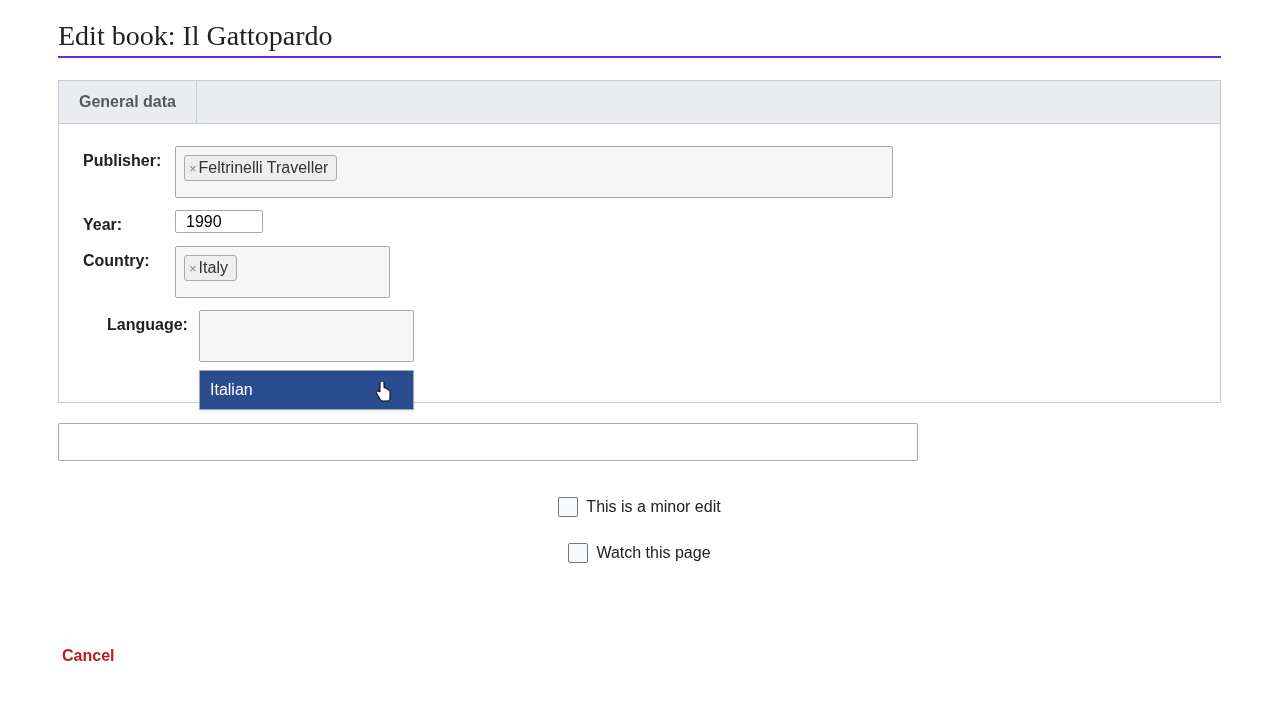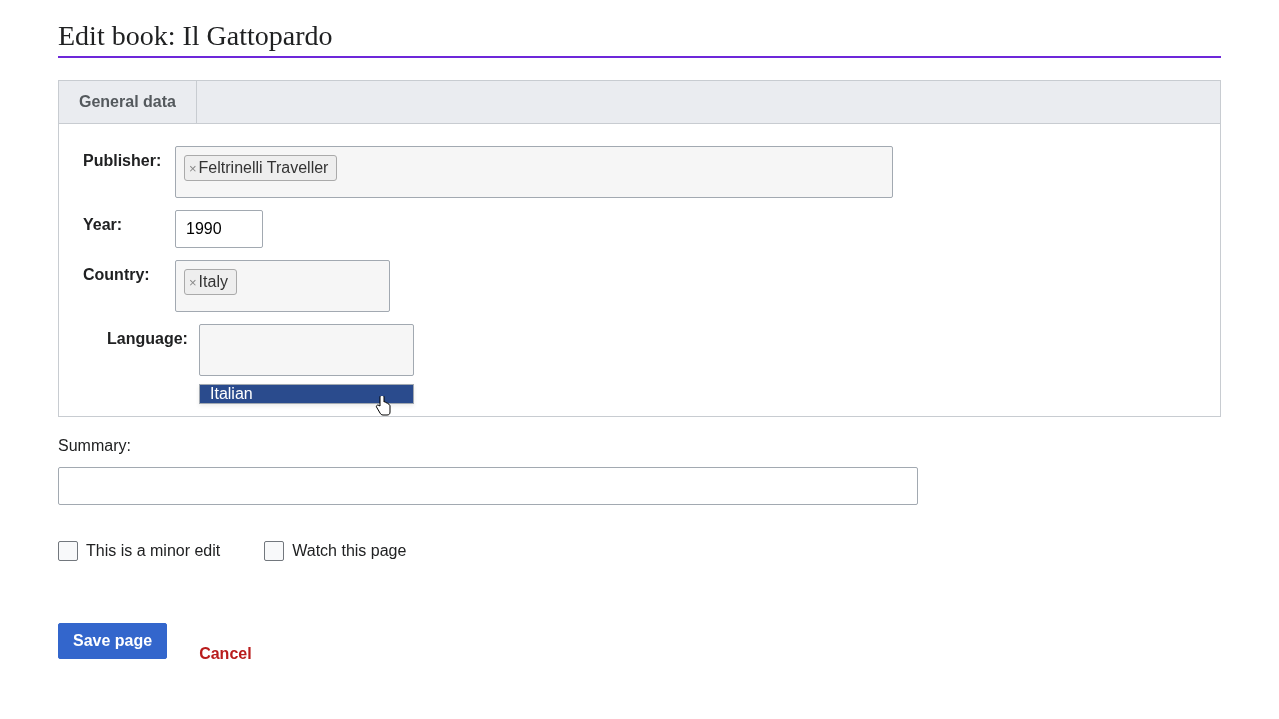--- a/index.html
+++ b/index.html
@@ -91,34 +91,34 @@
     margin-right: 2px;
     cursor: pointer;
     line-height: 1;
   }
   .text-input {
     border: 1px solid #a2a9b1;
     border-radius: 2px;
     padding: 8px 10px;
     font-size: 16px;
     background: #fff;
-    height: 38px;
+    height: 23px;
   }
   .year-input { width: 88px; }
   .isbn-input { width: 240px; }
   .dropdown {
     position: absolute;
     background: #fff;
     border: 1px solid #a2a9b1;
     width: 215px;
     box-shadow: 0 2px 4px rgba(0,0,0,0.08);
     z-index: 10;
   }
   .dropdown-item {
-    padding: 0 10px;
+    padding: 10px 10px;
     font-size: 16px;
     cursor: pointer;
   }
   .dropdown-item.highlighted {
     background: #2a4b8d;
     color: #fff;
   }
   .summary-section {
     margin-top: 20px;
   }
@@ -129,23 +129,24 @@
   .summary-input {
     width: 860px;
     height: 38px;
     border: 1px solid #a2a9b1;
     border-radius: 2px;
     padding: 8px;
     font-size: 15px;
   }
   .checkbox-row {
     display: flex;
-    gap: 44px;
+    gap: 26px;
     margin-top: 36px;
     align-items: center;
+    flex-direction: column;
   }
   .checkbox-wrap {
     display: flex;
     align-items: center;
     gap: 8px;
     font-size: 16px;
   }
   .chk {
     width: 20px;
     height: 20px;
@@ -233,31 +234,29 @@
 
     <svg class="cursor-icon" style="left:268px; top:72px;" width="18" height="20" viewBox="0 0 18 20">
       <path d="M5 1 v9 l-2 -1 c-1 0 -2 1 -1.5 2 l3.5 6 c0.5 1 1.5 2 3 2 h4 c2 0 3 -1 3 -3 v-6 c0 -1 -1 -2 -2 -2 c0 -1 -1 -1.5 -2 -1 c0 -1 -1 -1.5 -2 -1 v-5 c0 -1 -1 -1.5 -2 -1.5 c-1 0 -2 0.5 -2 1.5 z" fill="#fff" stroke="#000" stroke-width="1"></path>
     </svg>
   </div>
 
 
 </div>
 
 <div class="summary-section">
-  <div class="summary-label">Summary:</div>
   <input class="summary-input" value="" style="">
 </div>
 
 <div class="checkbox-row">
   <label class="checkbox-wrap">
     <span class="chk"></span>
     <span>This is a minor edit</span>
   </label>
   <label class="checkbox-wrap">
     <span class="chk"></span>
     <span>Watch this page</span>
   </label>
 </div>
 
 <div class="buttons">
-  <button class="btn-save">Save page</button>
   <button class="btn-cancel">Cancel</button>
 </div>
 
 </body></html>

